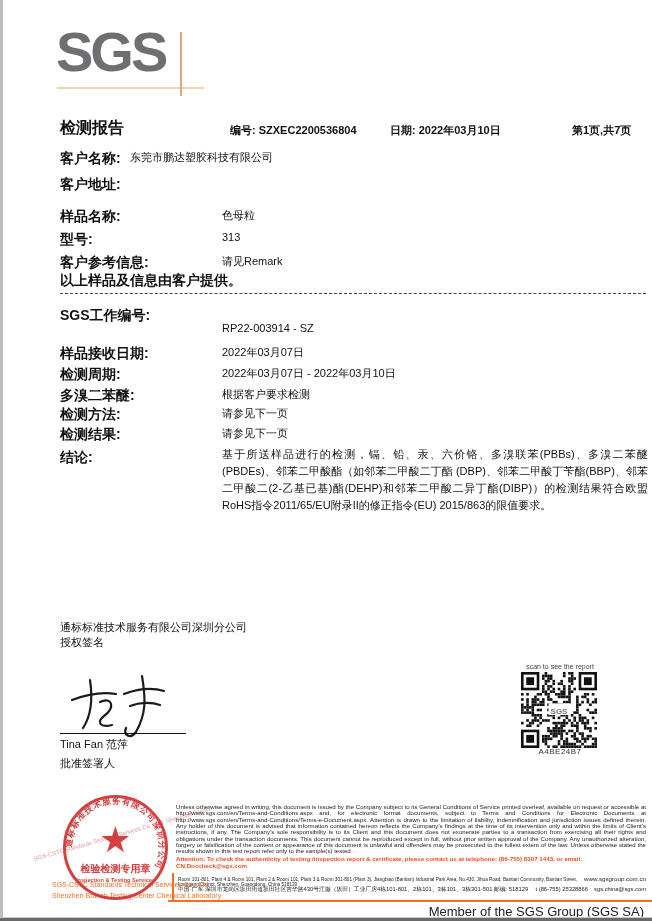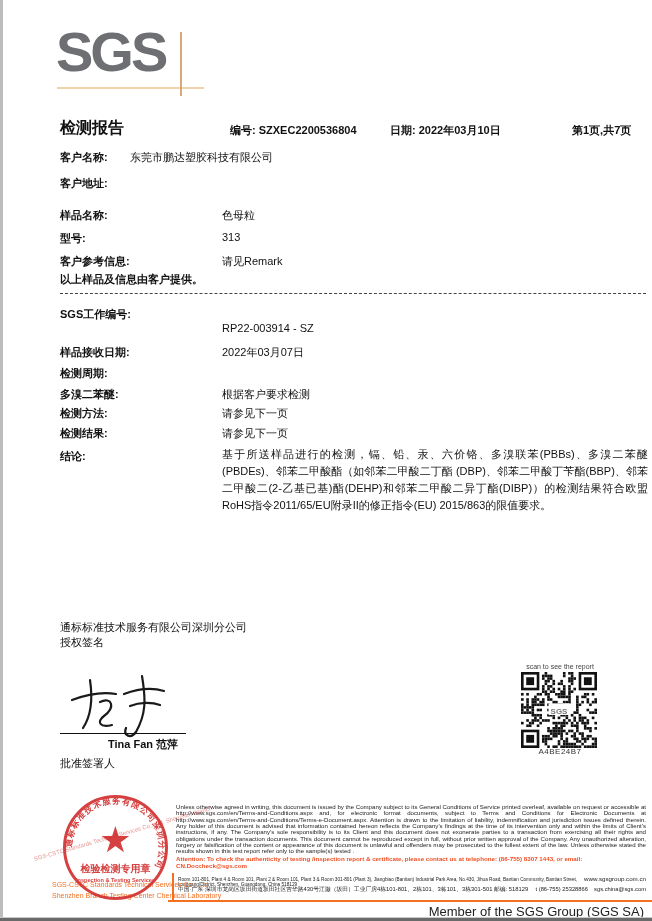--- a/index.html
+++ b/index.html
@@ -11,32 +11,32 @@
 
   
   .logo { left:56px; top:24px; font-size:56px; font-weight:bold; color:#6e6f72; letter-spacing:-3px; line-height:1; }
   .logo-hline { left:57px; top:87px; width:147px; height:2px; background:#f0d2ab; }
   .logo-vline { left:180px; top:32px; width:2px; height:64px; background:#d8a878; }
 
   .title { left:60px; top:118px; font-size:16px; font-weight:bold; color:#111; }
   .meta { top:123px; font-size:11px; color:#111; font-weight:600; white-space:nowrap; }
   .m-no { left:230px; } .m-date { left:390px; } .m-page { left:572px; }
 
-  .lbl { font-size:11px; font-weight:bold; color:#111; white-space:nowrap;text-align:right; }
+  .lbl { font-size:14px; font-weight:bold; color:#111; white-space:nowrap;text-align:right; }
   .val { font-size:11px; color:#111; white-space:nowrap; }
 
   .dashed { left:60px; top:293px; width:586px; border-top:1px dashed #444; }
 
   .para { left:222px; top:446px; width:426px; font-size:11px; color:#111; line-height:17px; text-align:justify; }
 
   
   .sig-co { left:60px; top:620px; font-size:11px; color:#111; }
   .sig-auth { left:60px; top:635px; font-size:11px; color:#111; }
   .sig-line { left:60px; top:733px; width:126px; border-top:1.5px solid #111; }
-  .sig-name { left:60px; top:737px; font-size:11px; font-weight:700; color:#111;margin-left:48px; }
+  .sig-name { left:60px; top:737px; font-size:11px; font-weight:400; color:#111; }
   .sig-title { left:60px; top:756px; font-size:11px; color:#111; }
 
   
   .qr-caption { left:505px; top:663px; width:110px; text-align:center; font-size:7px; color:#444; }
   .qr-box { left:521px; top:672px; }
   .qr-code-text { left:505px; top:747px; width:110px; text-align:center; font-size:8px; color:#333; letter-spacing:.5px; }
 
   
   .disclaimer { left:176px; top:804px; width:470px; font-size:6.1px; line-height:6.35px; color:#222; text-align:justify; }
   .attention { left:176px; top:856px; width:470px; font-size:6.2px; line-height:6.6px; color:#f04e23; font-weight:bold; }
@@ -82,20 +82,21 @@
   <div class="abs val" style="left:222px;top:254px">请见Remark</div>
   <div class="abs lbl" style="left:60px;top:272px">以上样品及信息由客户提供。</div>
 
   <div class="abs dashed"></div>
 
   <div class="abs lbl" style="left:60px;top:307px">SGS工作编号:</div>
   <div class="abs val" style="left:222px;top:322px">RP22-003914 - SZ</div>
   <div class="abs lbl" style="left:60px;top:345px">样品接收日期:</div>
   <div class="abs val" style="left:222px;top:345px">2022年03月07日</div>
   <div class="abs lbl" style="left:60px;top:366px">检测周期:</div>
+  <div class="abs val" style="left:222px;top:366px">2022年03月07日 - 2022年03月10日</div>
   <div class="abs lbl" style="left:60px;top:387px">多溴二苯醚:</div>
   <div class="abs val" style="left:222px;top:387px">根据客户要求检测</div>
   <div class="abs lbl" style="left:60px;top:406px">检测方法:</div>
   <div class="abs val" style="left:222px;top:406px">请参见下一页</div>
   <div class="abs lbl" style="left:60px;top:426px">检测结果:</div>
   <div class="abs val" style="left:222px;top:426px">请参见下一页</div>
 
   <div class="abs lbl" style="left:60px;top:449px">结论:</div>
   <div class="abs para">基于所送样品进行的检测，镉、铅、汞、六价铬、多溴联苯(PBBs)、多溴二苯醚(PBDEs)、邻苯二甲酸酯（如邻苯二甲酸二丁酯 (DBP)、邻苯二甲酸丁苄酯(BBP)、邻苯二甲酸二(2-乙基已基)酯(DEHP)和邻苯二甲酸二异丁酯(DIBP)）的检测结果符合欧盟RoHS指令2011/65/EU附录II的修正指令(EU) 2015/863的限值要求。</div>
 

